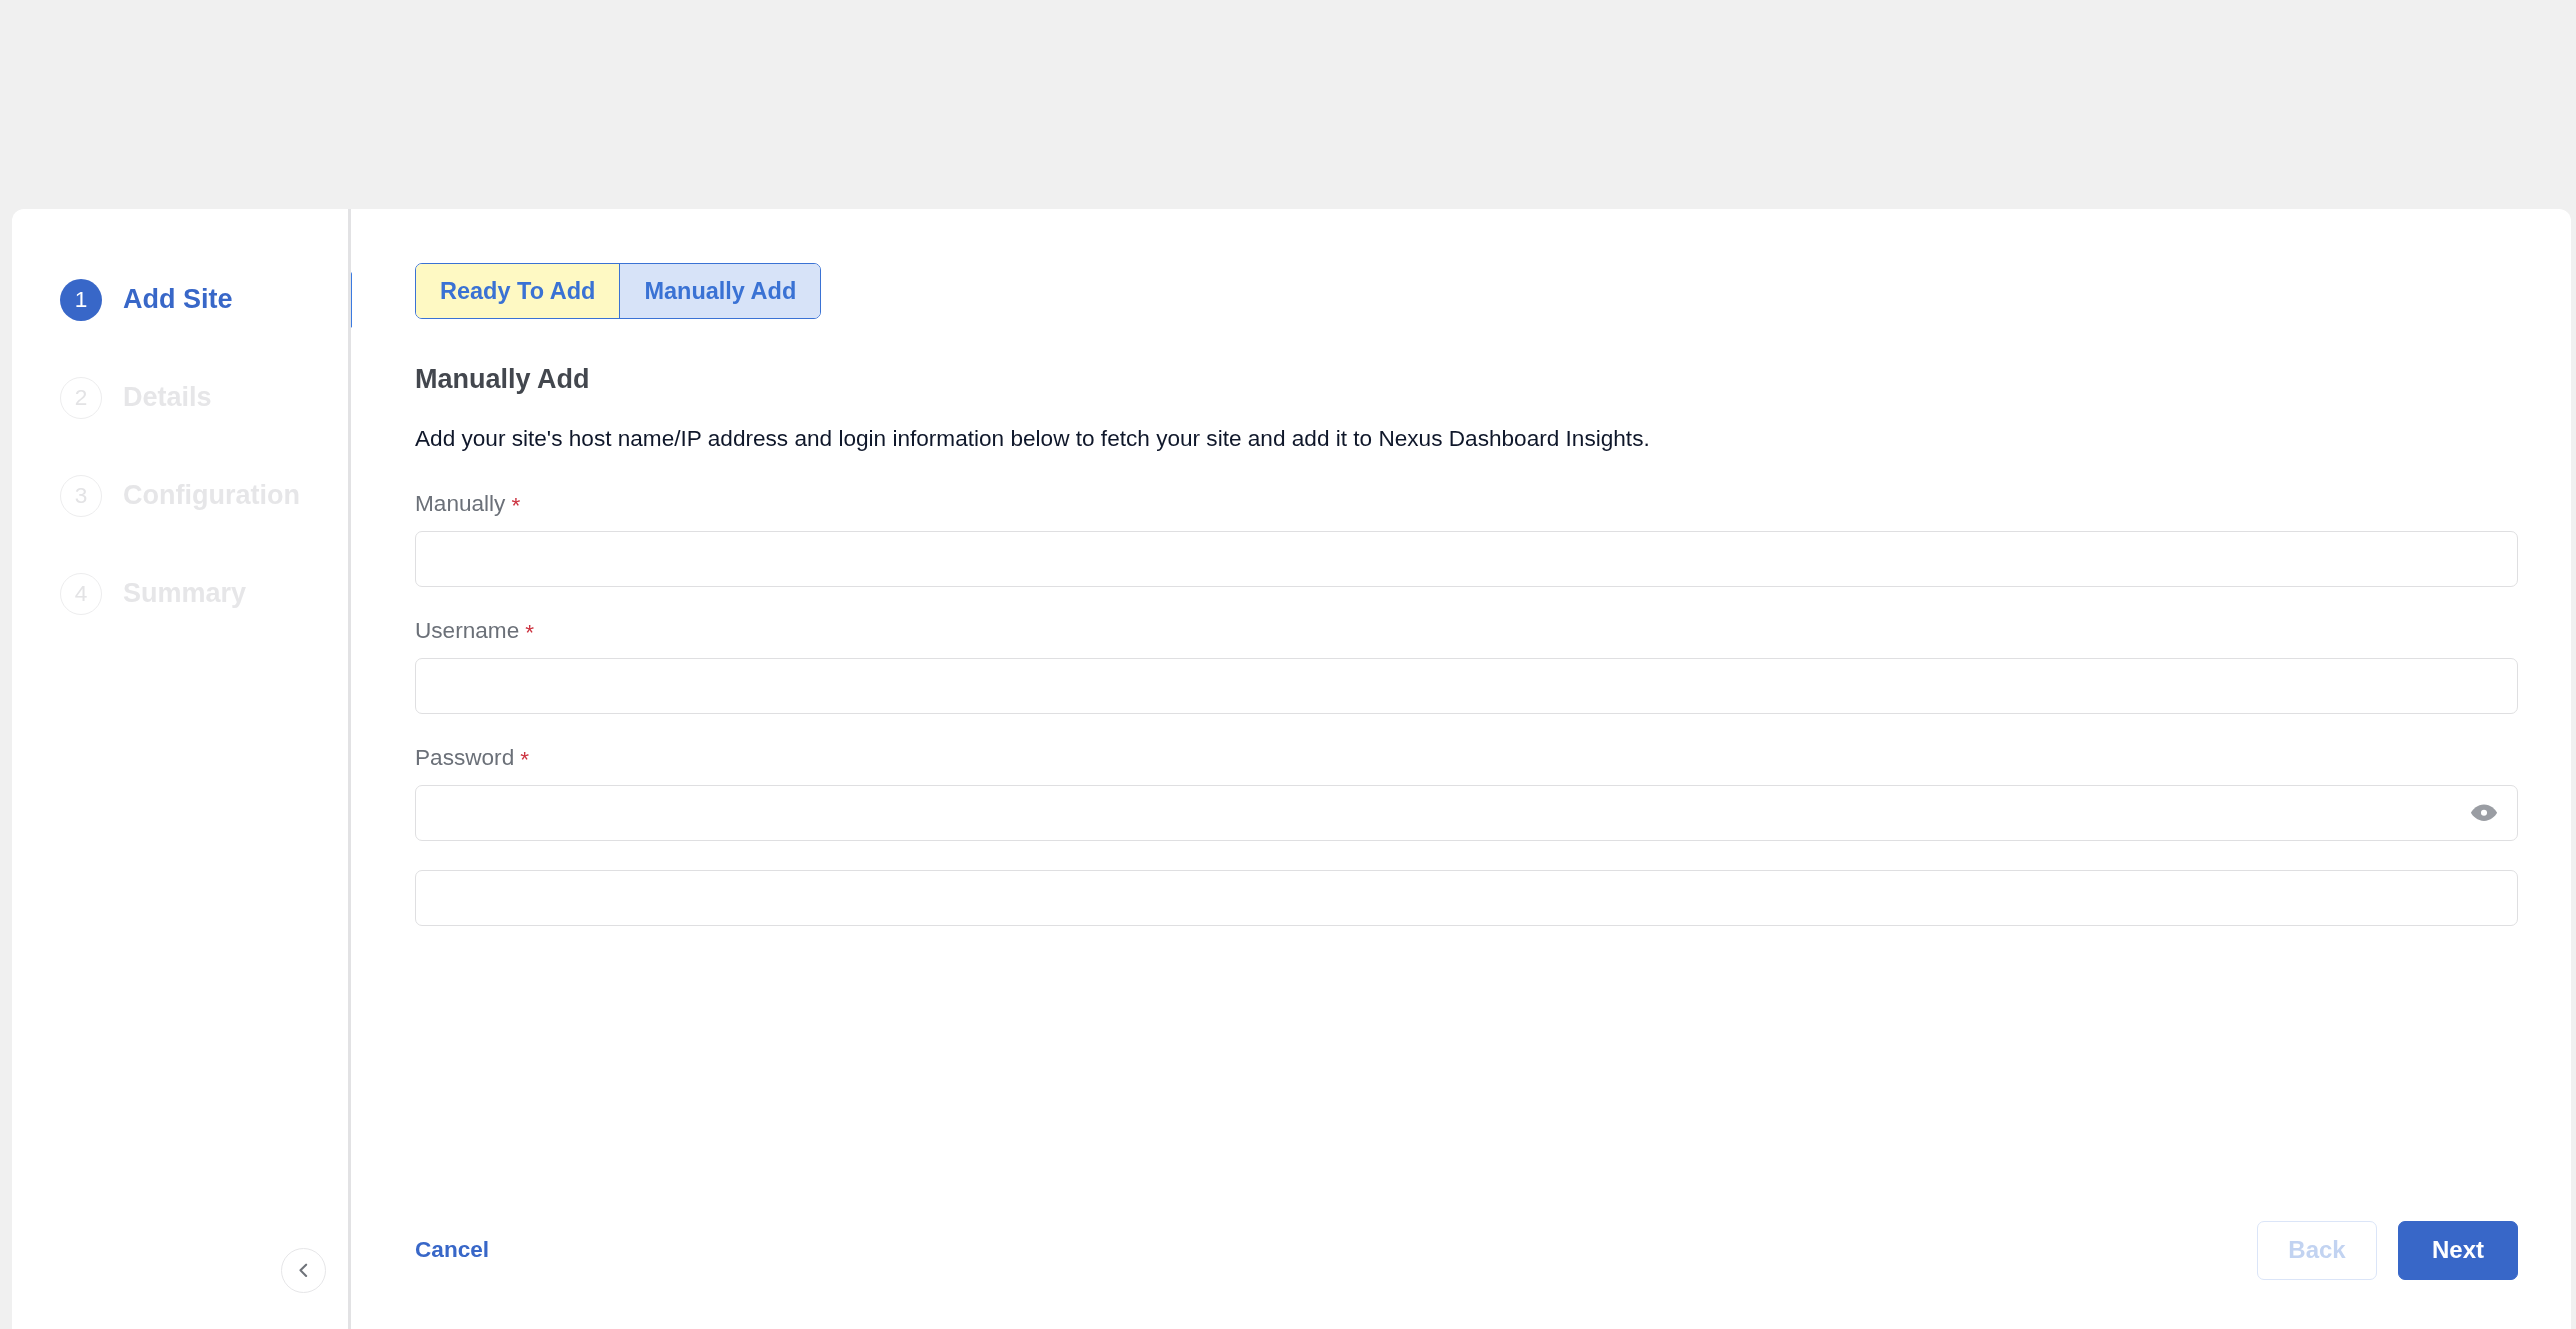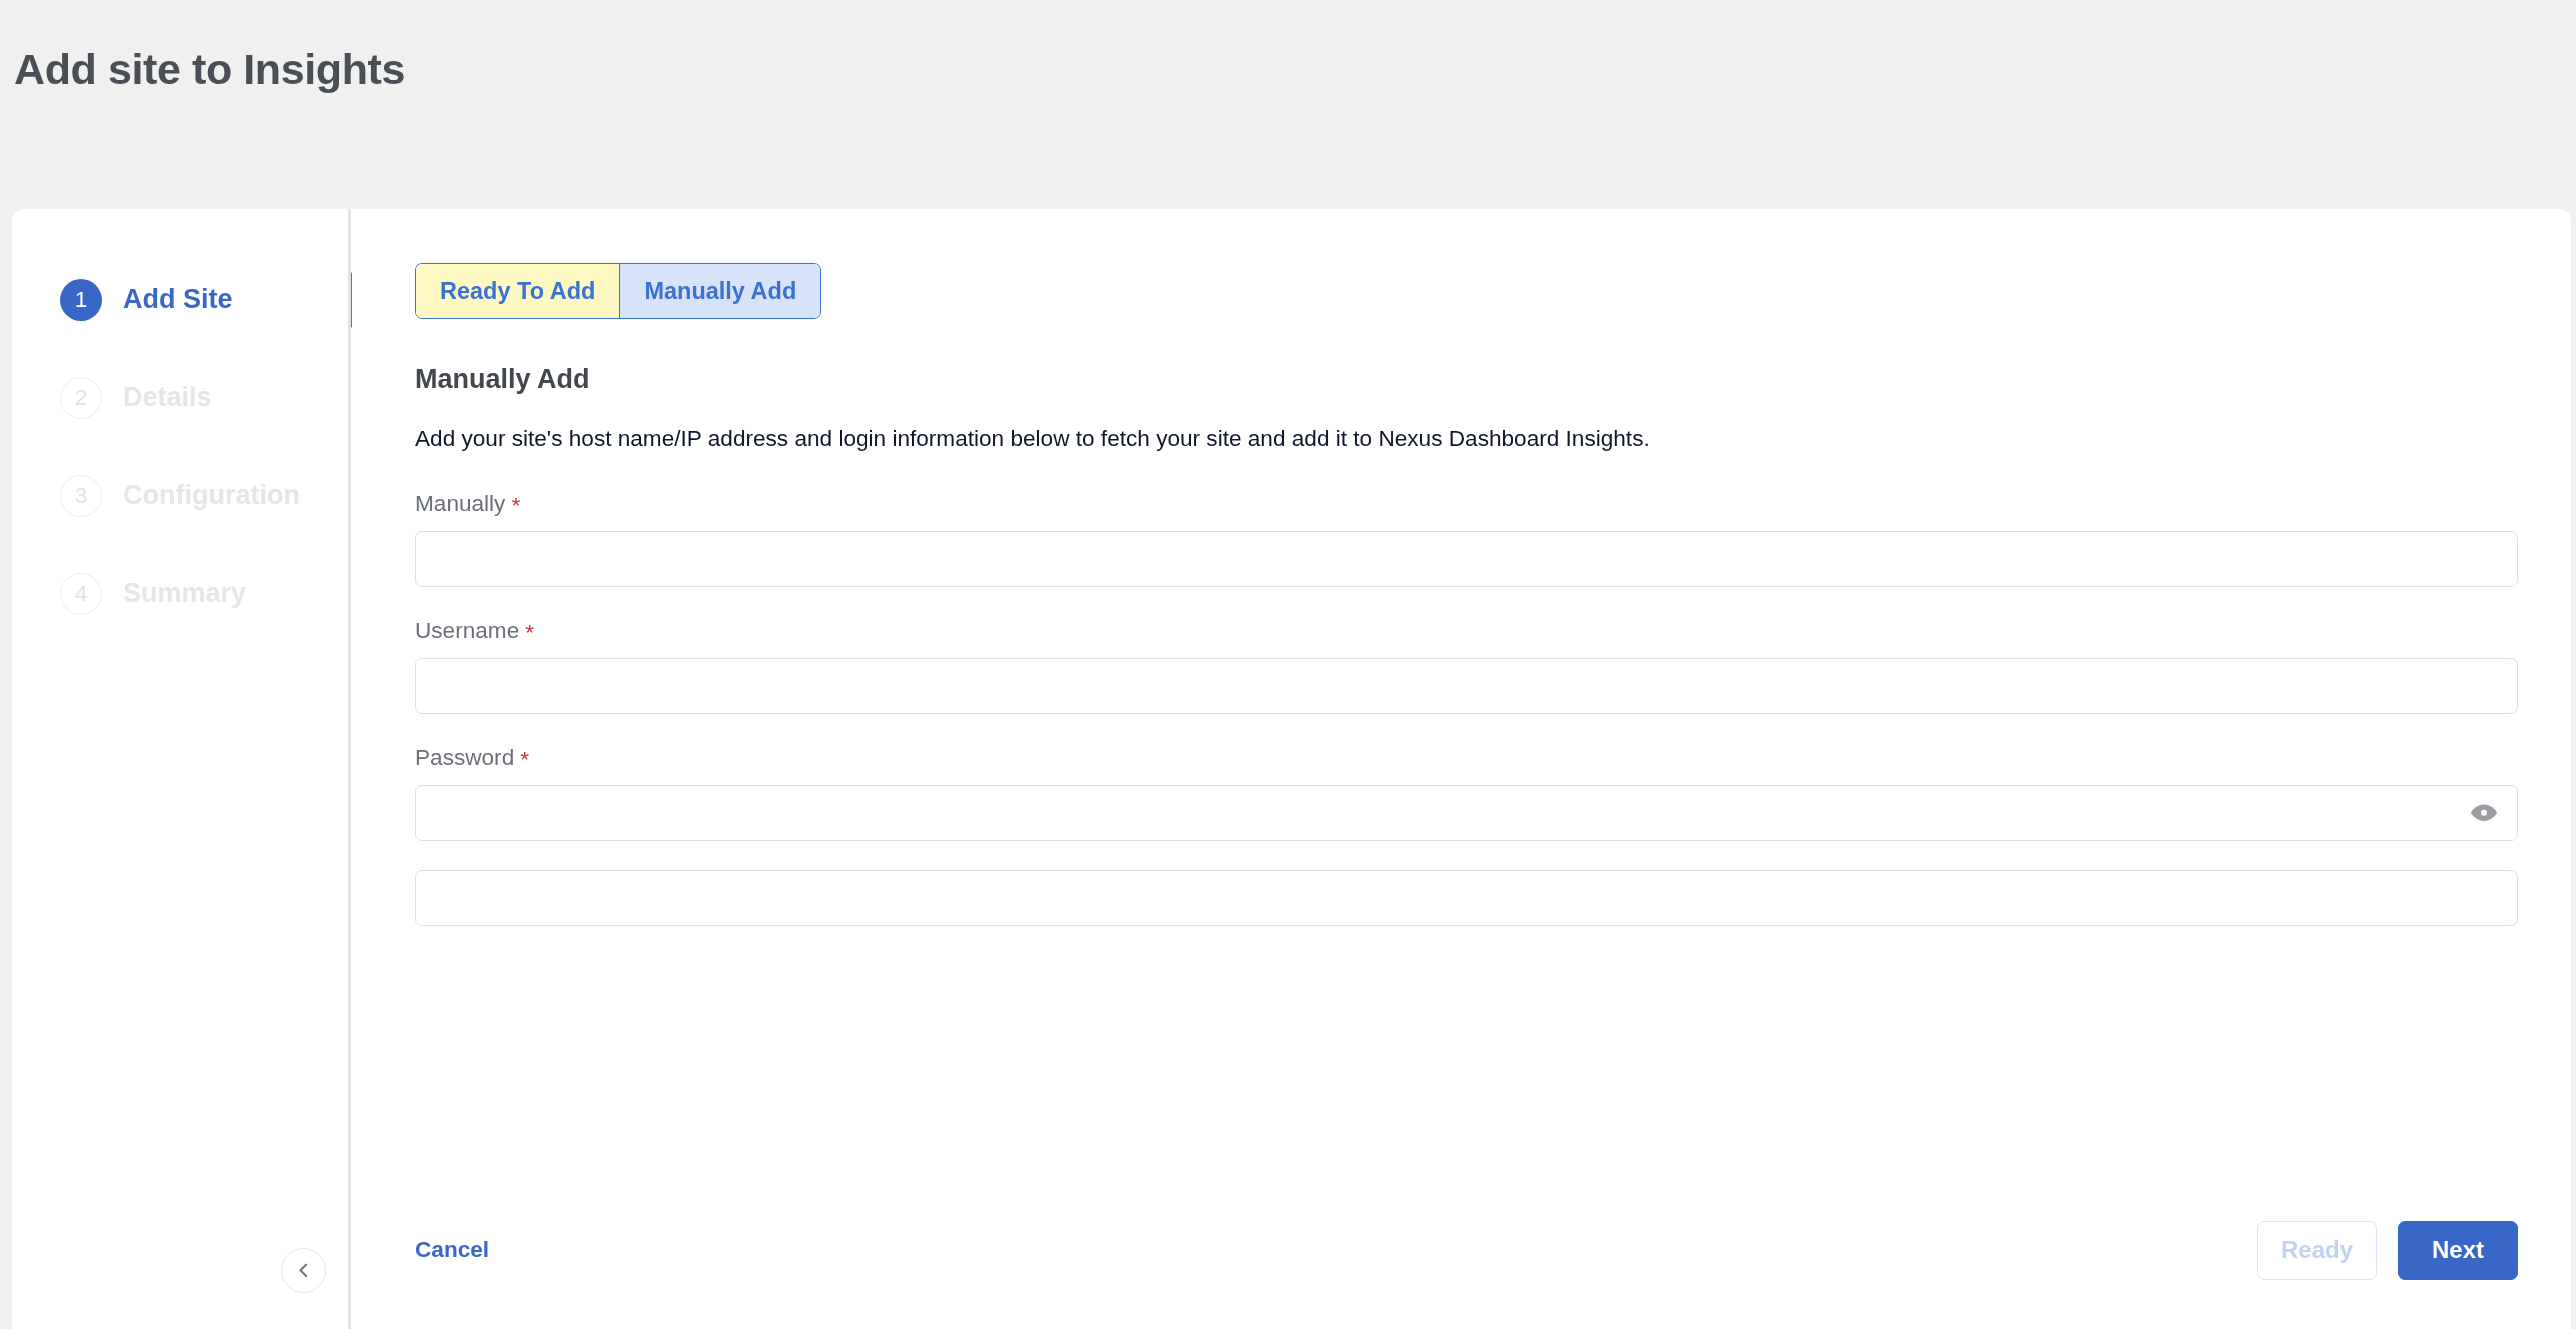--- a/index.html
+++ b/index.html
@@ -262,21 +262,20 @@
     background: #3867c8;
     border: 1.7px solid #3867c8;
     color: #ffffff;
     text-align: center;
   }
 </style>
 </head>
 <body>
 
 <div class="page-header">
-  <h1 class="page-title">Add site to Insights</h1>
 </div>
 
 <div class="card">
 
   <div class="wizard-sidebar">
 
     <div class="step active">
       <span class="step-bullet">1</span>
       <span class="step-label">Add Site</span>
       <span class="step-active-marker"></span>
@@ -362,19 +361,19 @@
           <input class="text-input" type="text" placeholder="" style="">
         </div>
       </div>
 
     </div>
 
     
     <div class="wizard-footer">
       <button class="cancel-link">Cancel</button>
       <div class="footer-spacer"></div>
-      <button class="btn btn-back">Ready</button>
+      <button class="btn btn-back">Back</button>
       <button class="btn btn-next">Next</button>
     </div>
 
   </div>
 </div>
 
 
 </body></html>

